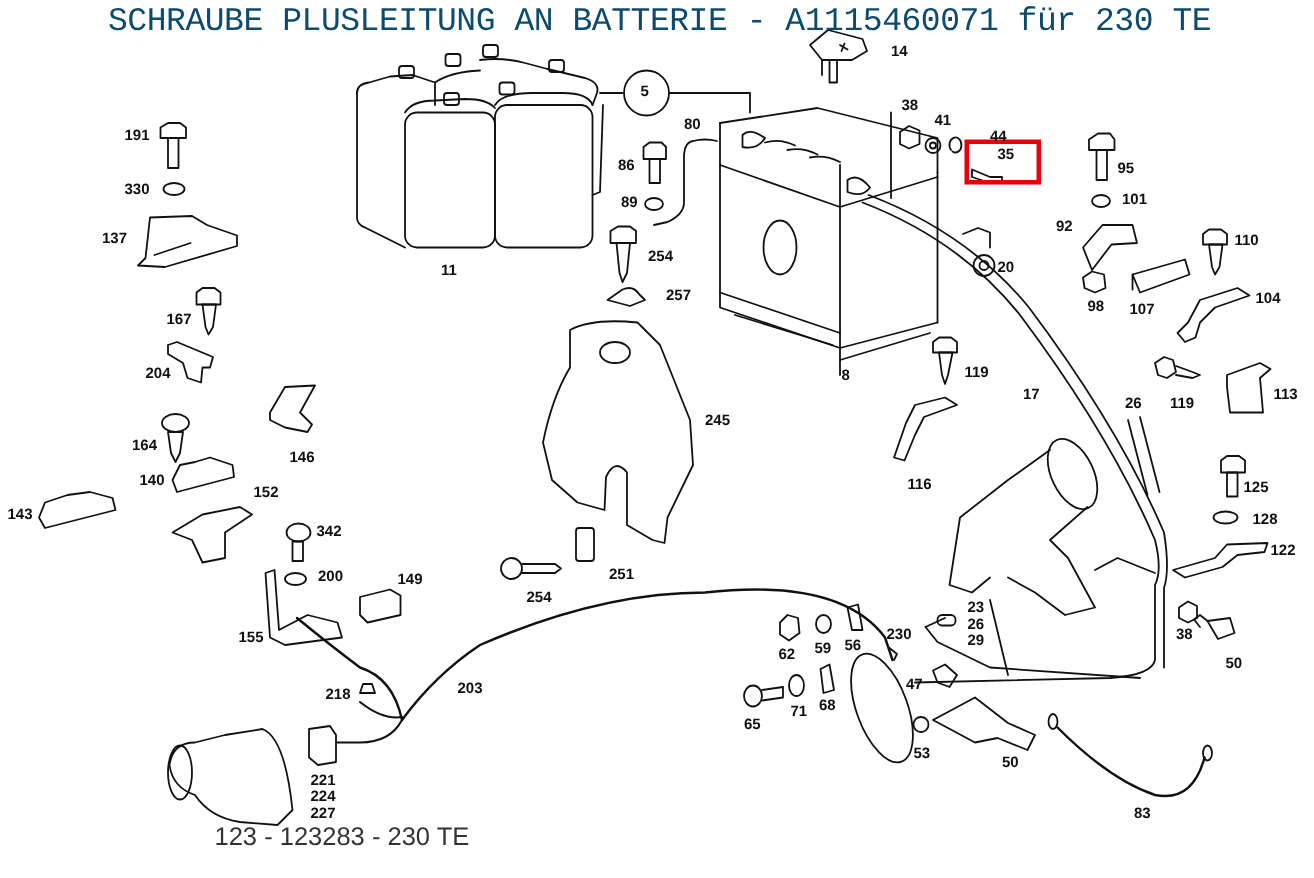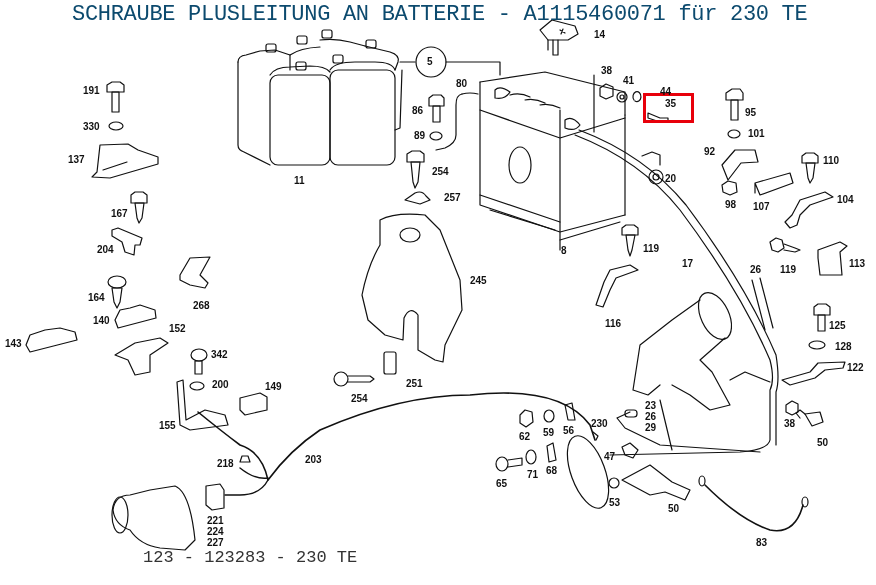--- a/index.html
+++ b/index.html
@@ -6,21 +6,21 @@
   body { width: 876px; height: 585px; position: relative; overflow: hidden; font-family: "DejaVu Sans", sans-serif; }
   #title {
     position: absolute; left: 24px; top: 2px;
     font-family: Liberation Mono, monospace;
     font-size: 22px; color: #0c4a6e; white-space: nowrap; letter-spacing: -0.3px;
     z-index: 3;
     margin-left: 48px;
   }
   #footer {
     position: absolute; left: 143px; top: 548px;
-    font-family: Liberation Mono, monospace;
+    font-family: Liberation Sans, sans-serif;
     font-size: 17px; color: #333; white-space: nowrap; z-index: 3;
   }
   svg#diagram { position: absolute; left: 0; top: 0; width: 876px; height: 585px; z-index: 1; }
   .lbl {
     position: absolute; font-family: "Liberation Sans", sans-serif; font-weight: bold;
     font-size: 10px; color: #111; line-height: 11px; z-index: 2; white-space: pre;
   }
   #highlight {
     position: absolute; left: 643px; top: 93px; width: 51px; height: 30px;
     border: 3px solid #e8000b; box-sizing: border-box; z-index: 2;
@@ -256,21 +256,21 @@
 <div class="lbl" style="left:753px;top:201px">107</div>
 <div class="lbl" style="left:837px;top:194px">104</div>
 <div class="lbl" style="left:111px;top:208px">167</div>
 <div class="lbl" style="left:97px;top:244px">204</div>
 <div class="lbl" style="left:561px;top:245px">8</div>
 <div class="lbl" style="left:643px;top:243px">119</div>
 <div class="lbl" style="left:682px;top:258px">17</div>
 <div class="lbl" style="left:750px;top:264px">26</div>
 <div class="lbl" style="left:780px;top:264px">119</div>
 <div class="lbl" style="left:849px;top:258px">113</div>
-<div class="lbl" style="left:193px;top:300px">268</div>
+<div class="lbl" style="left:193px;top:300px">146</div>
 <div class="lbl" style="left:88px;top:292px">164</div>
 <div class="lbl" style="left:470px;top:275px">245</div>
 <div class="lbl" style="left:93px;top:315px">140</div>
 <div class="lbl" style="left:169px;top:323px">152</div>
 <div class="lbl" style="left:605px;top:318px">116</div>
 <div class="lbl" style="left:829px;top:320px">125</div>
 <div class="lbl" style="left:5px;top:338px">143</div>
 <div class="lbl" style="left:835px;top:341px">128</div>
 <div class="lbl" style="left:211px;top:349px">342</div>
 <div class="lbl" style="left:406px;top:378px">251</div>

